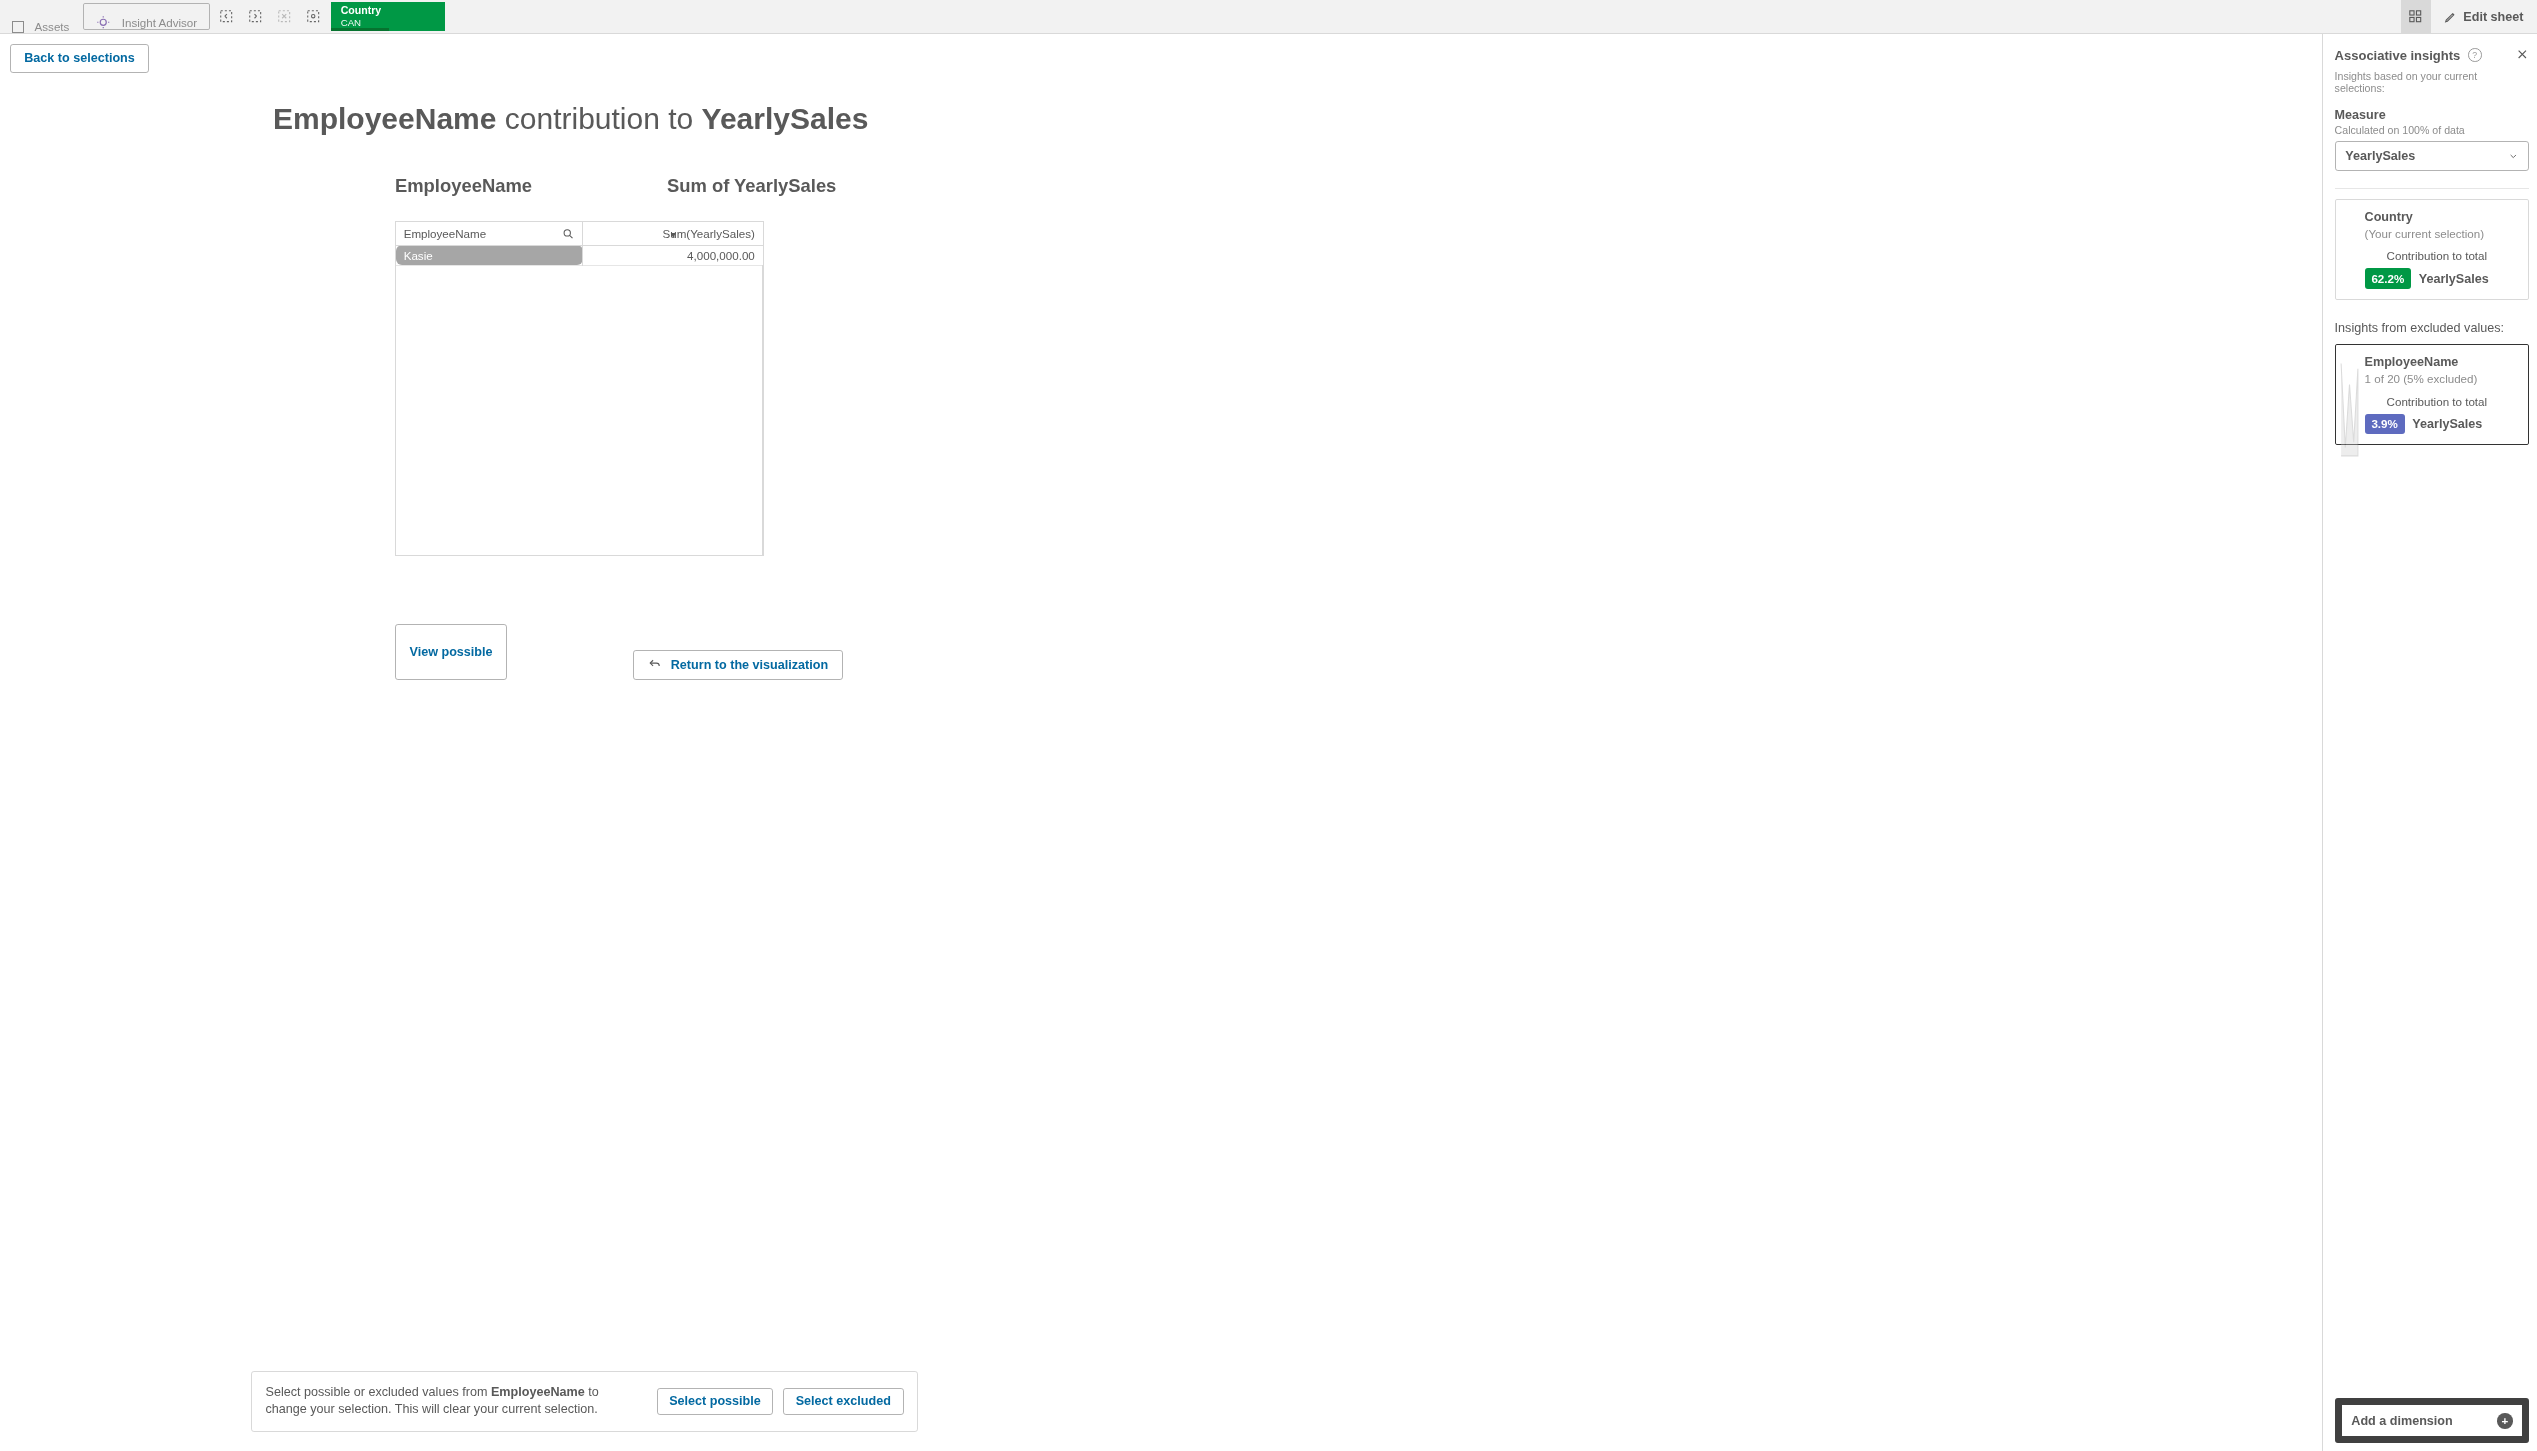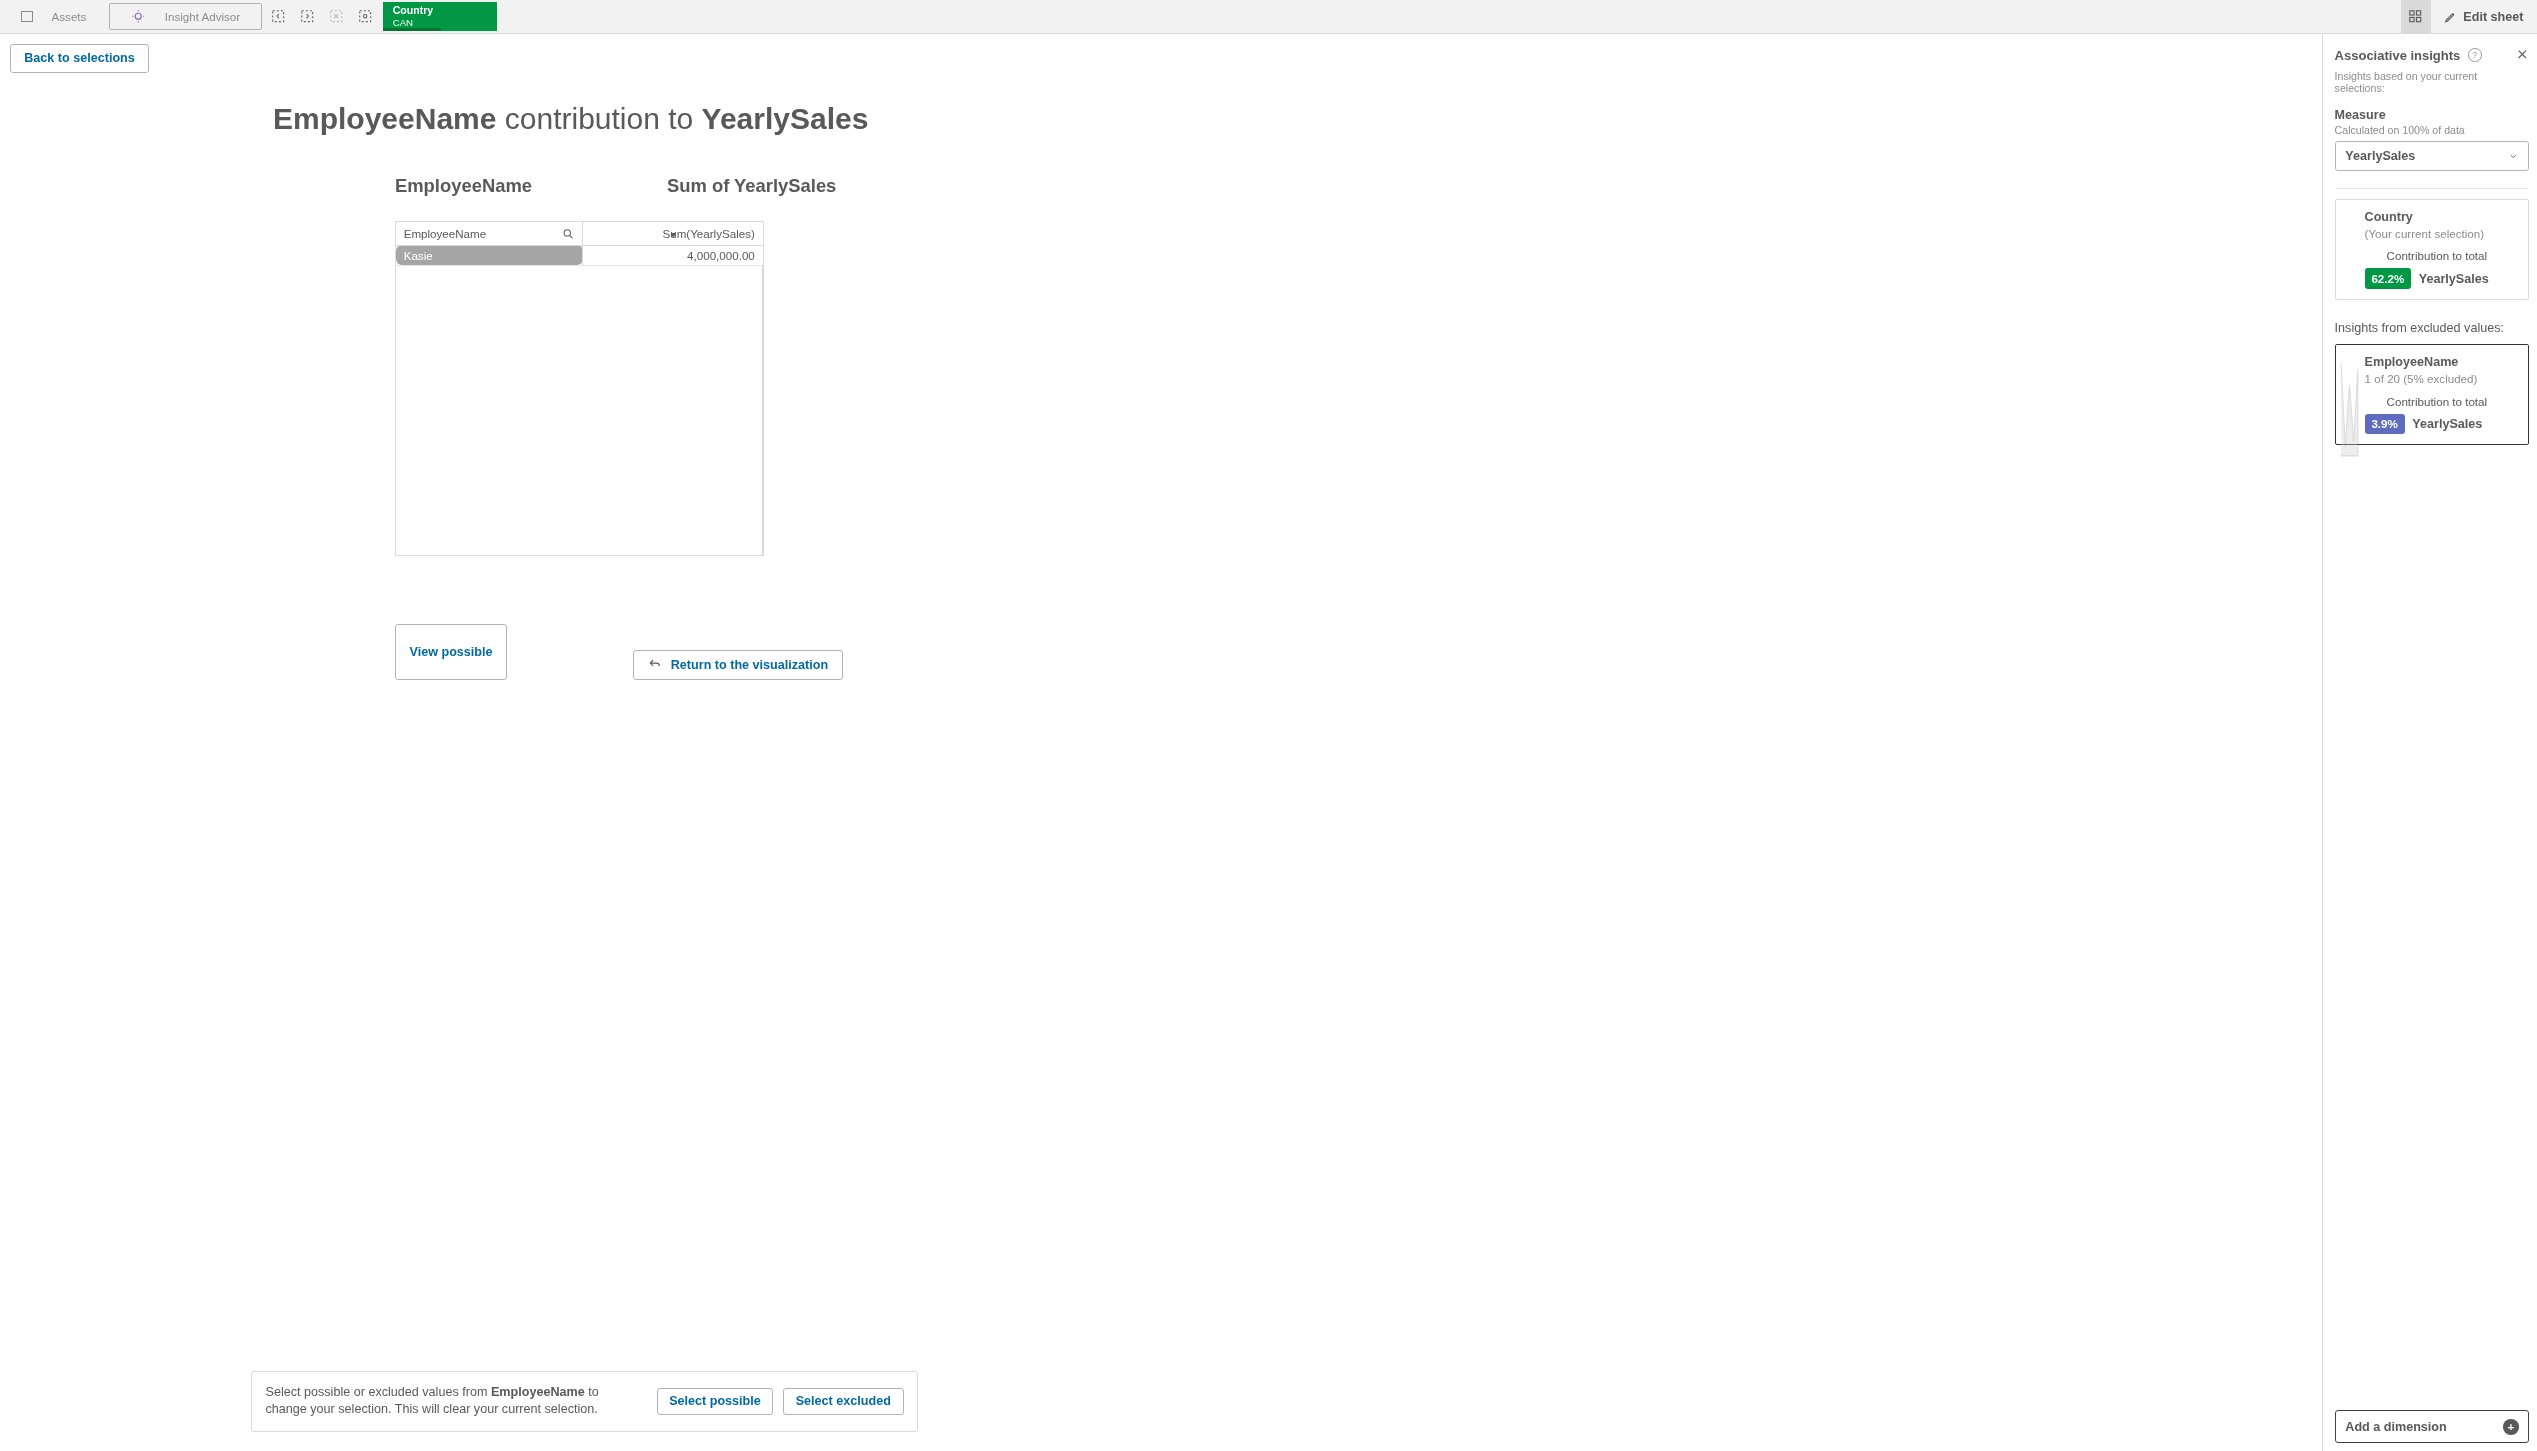--- a/index.html
+++ b/index.html
@@ -6,21 +6,21 @@
     body { background: #ffffff; color: #595959; font-size: 12.6px; overflow: hidden; }
     
     .app-root { display: flex; flex-direction: column; height: 100vh; }
     
     
     .top-toolbar { display: flex; align-items: center; height: 34px; background: #f2f2f2; border-bottom: 1px solid #d9d9d9; padding: 0; }
     .toolbar-left { display: flex; align-items: center; height: 100%; }
     .toolbar-spacer { flex: 1; }
     .toolbar-right { display: flex; align-items: center; height: 100%; }
     
-    .toolbar-btn { display: flex; align-items: center; gap: 19px; padding: 0 21px; height: 100%; color: #8c8c8c; font-size: 11.6px; cursor: pointer; }
+    .toolbar-btn { display: flex; align-items: flex-end; gap: 11px; padding: 0 12px; height: 100%; color: #8c8c8c; font-size: 11.6px; cursor: pointer; }
     .toolbar-btn.outlined { border: 1px solid #b3b3b3; border-radius: 1.9px; margin: 2.9px 1.9px; height: 27px; }
     
     .icon-square { width: 11.6px; height: 11.6px; border: 1.2px solid currentColor; display: inline-block; }
     .icon-bulb-wrap { width: 14.5px; height: 14.5px; position: relative; display:inline-flex; align-items:center; justify-content:center; }
     
     .selection-tool-btn { width: 29px; height: 29px; display: flex; align-items: center; justify-content: center; cursor: pointer; color: #595959; }
     
     .selection-tag { display: flex; flex-direction: column; justify-content: center; background: #009845; color: #fff; padding: 1.9px 9.7px 1.9px 9.7px; height: 29px; min-width: 114px; margin: 1.9px 2.9px; position: relative; }
     .selection-tag::after { content:''; position:absolute; bottom:0; left:0; width:58px; height:2.9px; background:#06732f; }
     .selection-tag .tag-field { font-size: 10.6px; font-weight: 600; line-height: 1; }
@@ -89,21 +89,21 @@
     .card-label { font-size: 11.6px; color: #595959; margin-bottom: 5.8px; margin-left: 22px; }
     .badge-row { display: flex; align-items: center; gap: 7.7px; }
     .badge { border-radius: 2.9px; padding: 3.9px 6.8px; font-size: 11.6px; font-weight: 700; color: #fff; }
     .badge.green { background: #009845; }
     .badge.purple { background: #5e6bbf; }
     .badge-measure { font-size: 12.6px; font-weight: 700; color: #595959; }
     
     .excluded-header { font-size: 12.6px; color: #595959; margin: 7.7px 0 9.7px 0; }
     
     .panel-footer { margin-top: auto; }
-    .add-dim-btn { border: 1px solid #404040; border-radius: 2.9px; padding: 7.7px 9.7px; display: flex; align-items: center; justify-content: space-between; font-size: 12.6px; font-weight: 600; color: #595959; cursor: pointer; }
+    .add-dim-btn { border: 7px solid #404040; border-radius: 2.9px; padding: 7.7px 9.7px; display: flex; align-items: center; justify-content: space-between; font-size: 12.6px; font-weight: 600; color: #595959; cursor: pointer; }
     .plus-circle { width: 15.5px; height: 15.5px; border-radius: 50%; background: #595959; color: #fff; display: inline-flex; align-items: center; justify-content: center; font-size: 11.6px; font-weight: 700; }
     
     svg { display: block; }
   </style>
 </head>
 <body>
 
 <div class="app-root">
 
   <div class="top-toolbar">

